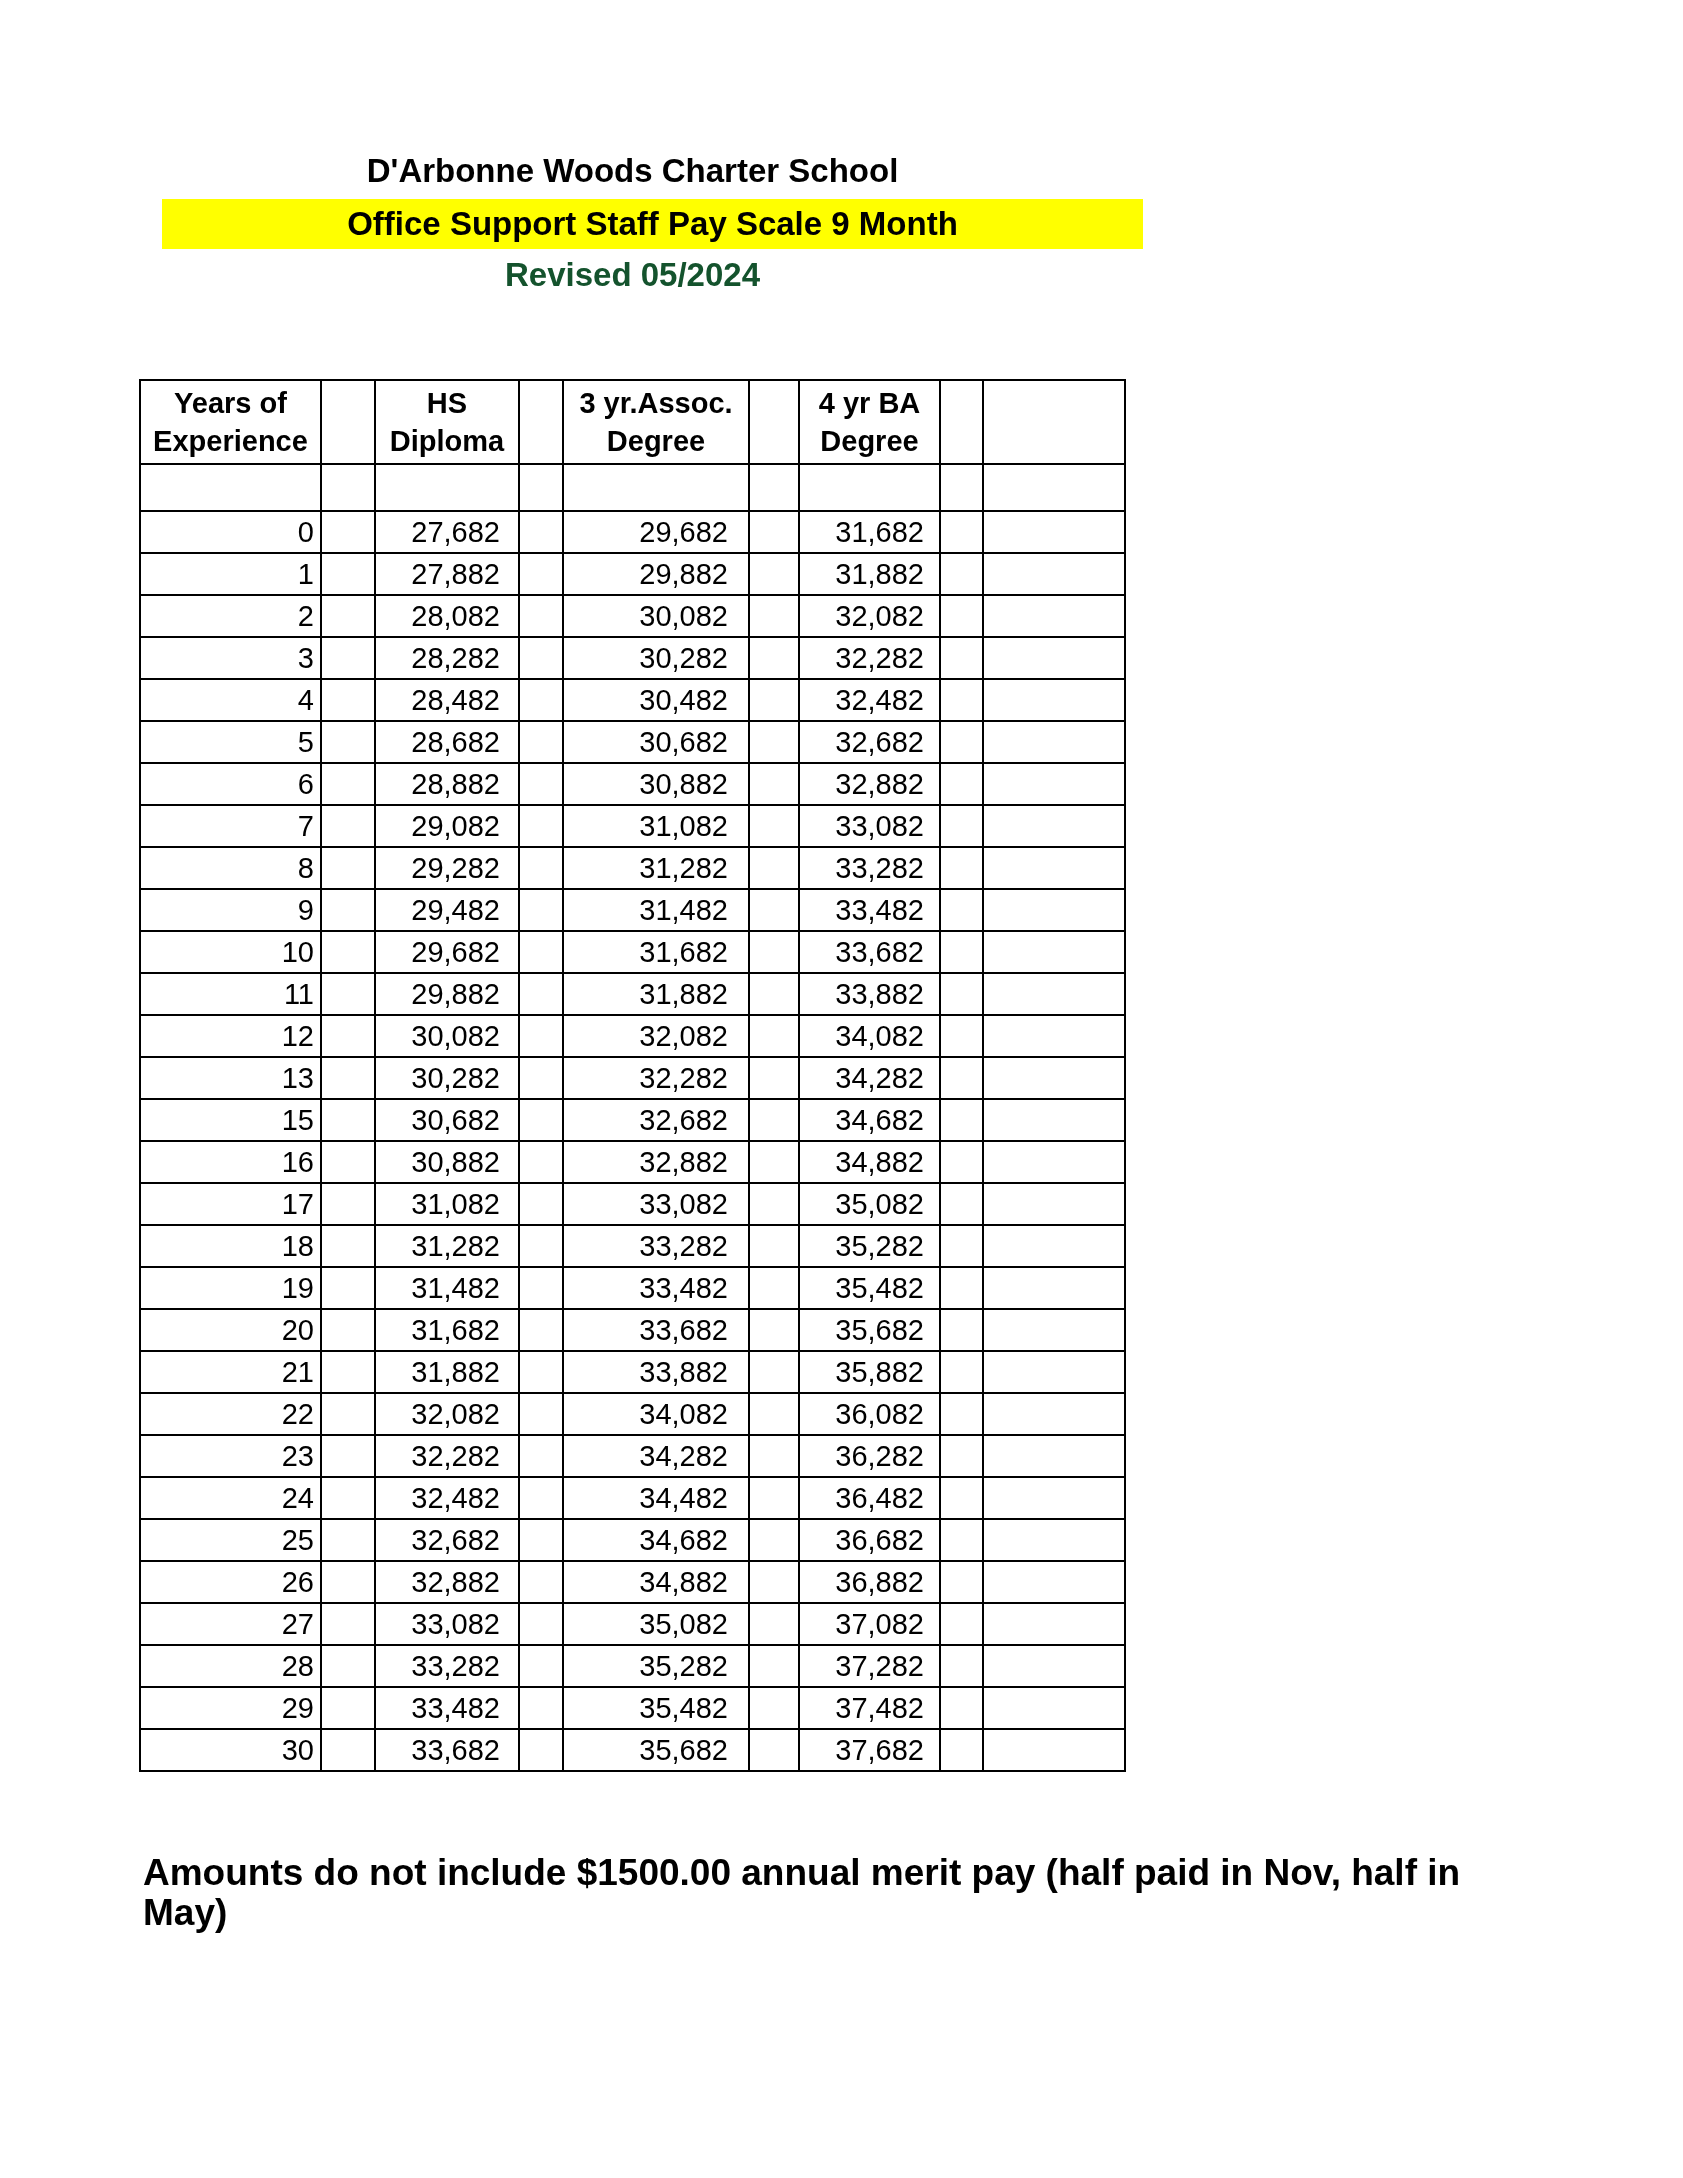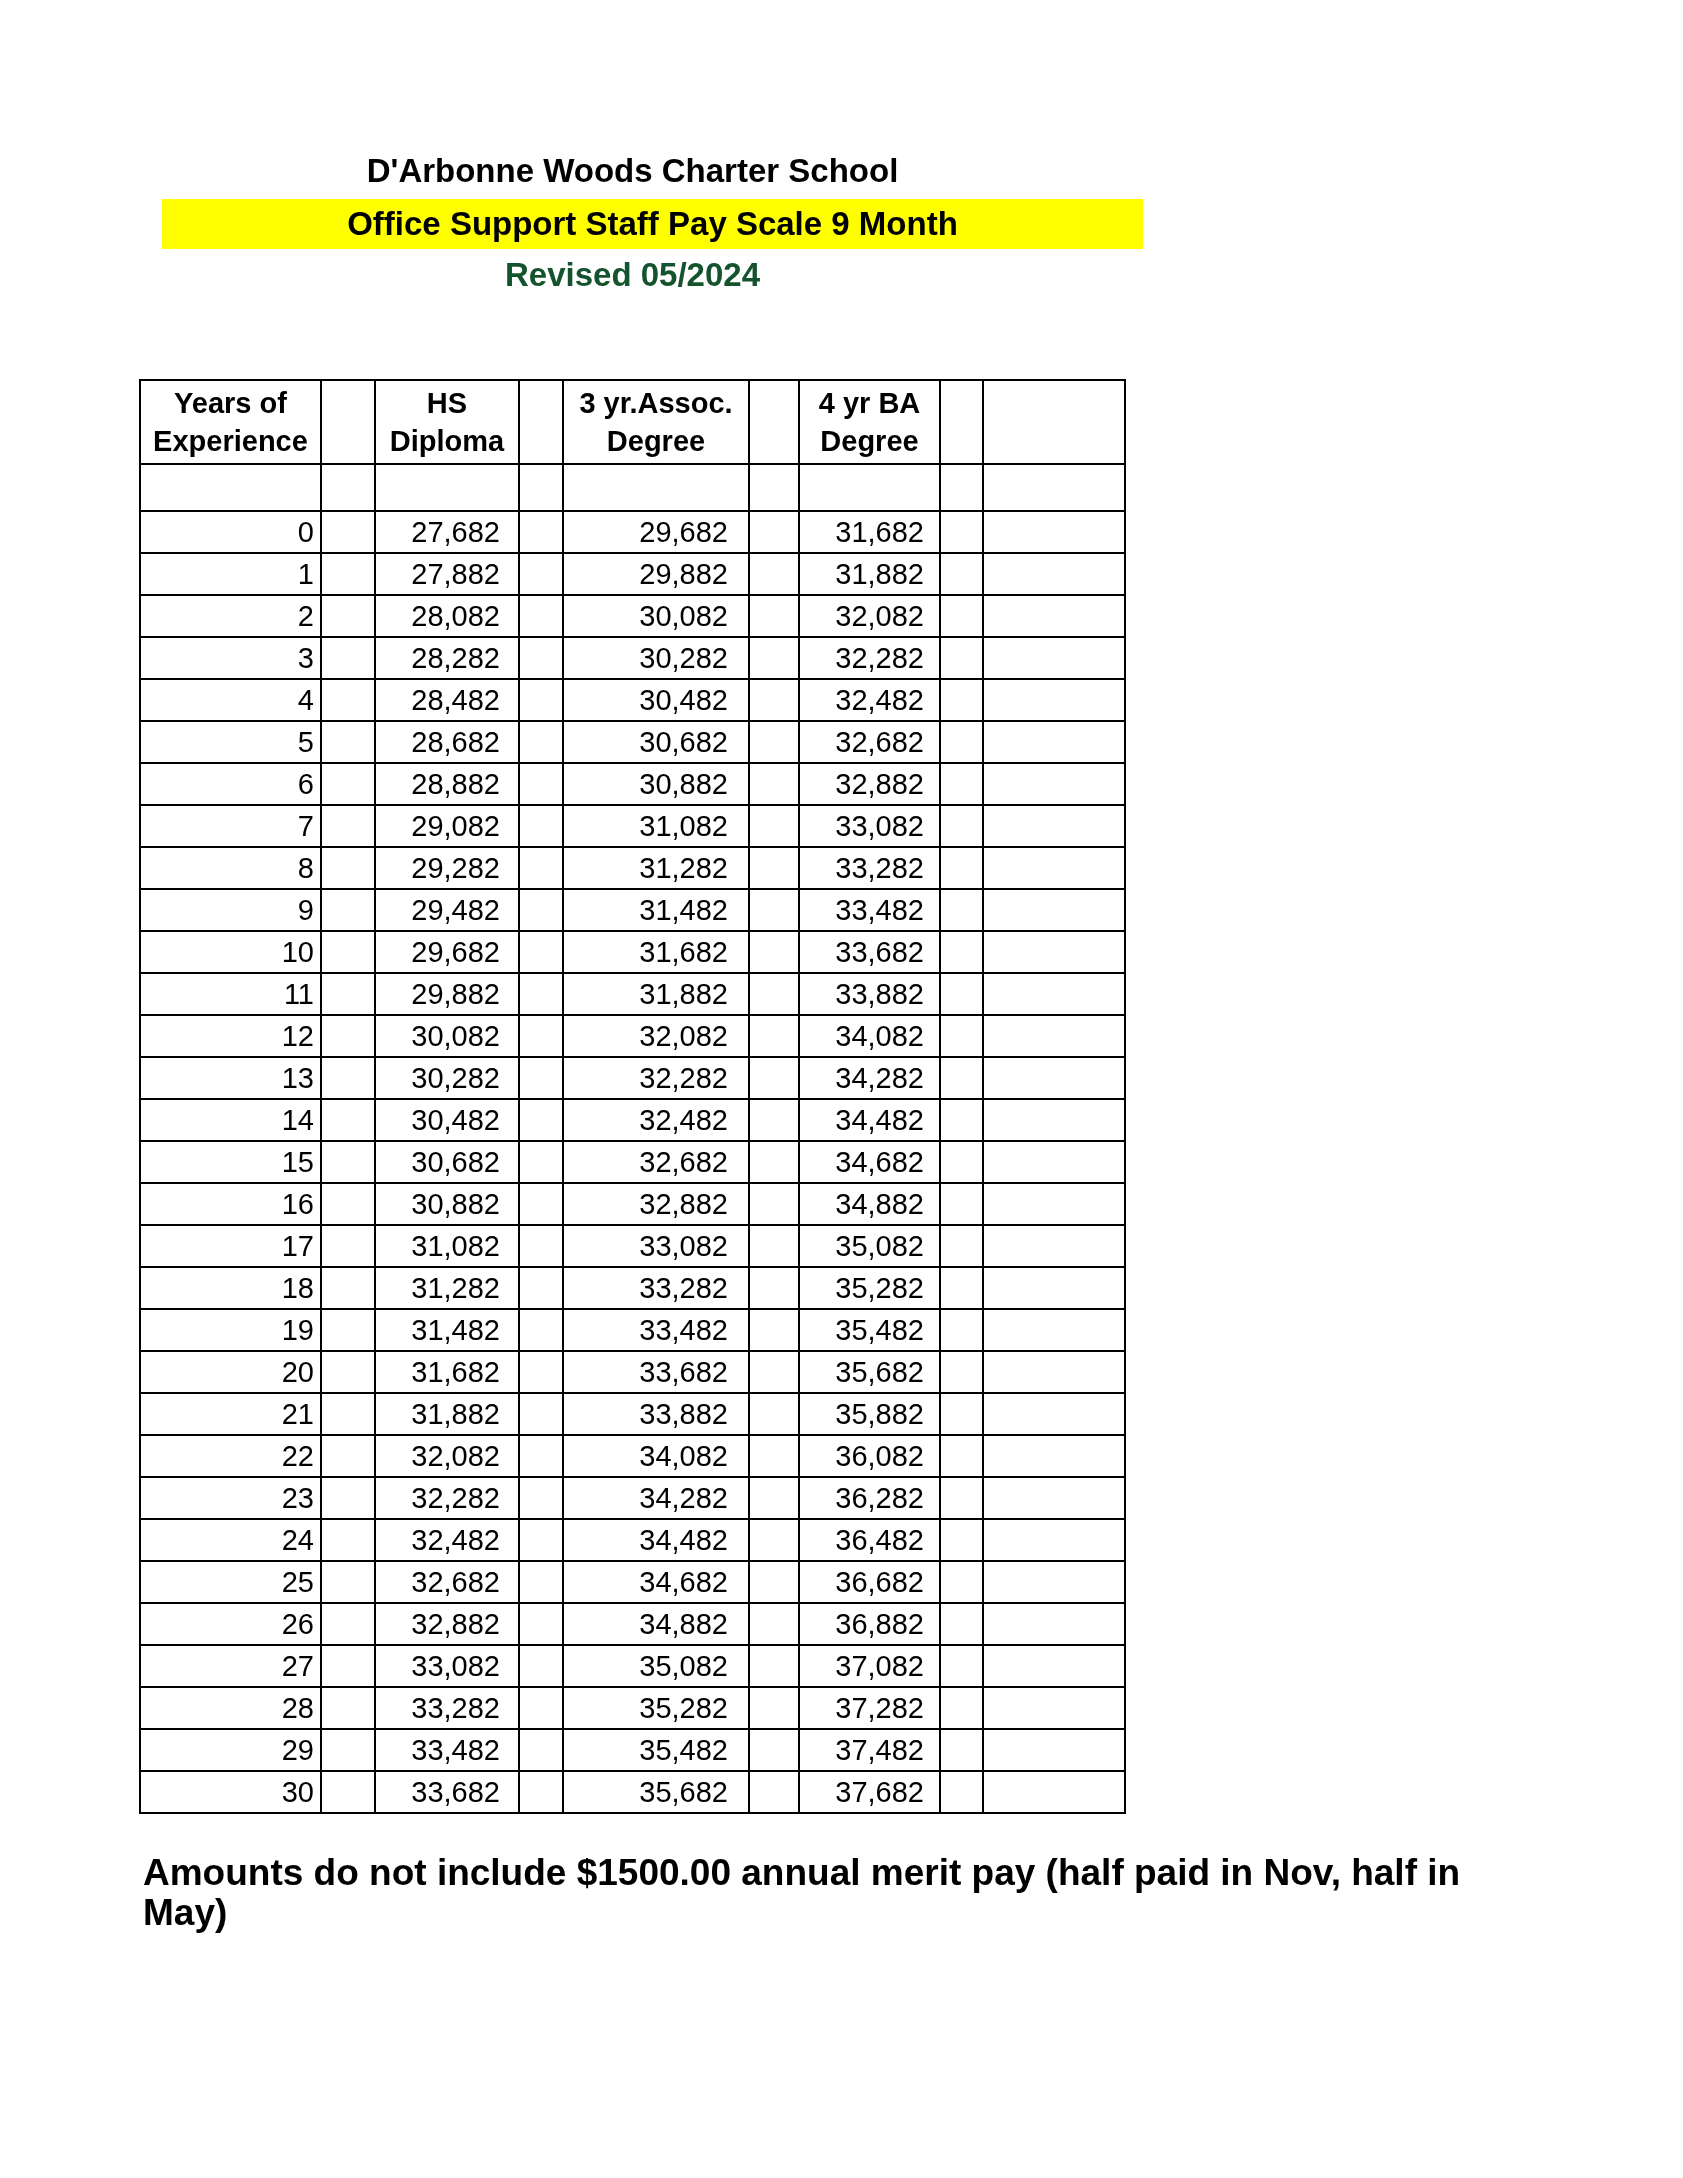--- a/index.html
+++ b/index.html
@@ -273,31 +273,20 @@
           <td></td>
           <td class="money">30,282</td>
           <td></td>
           <td class="money assoc">32,282</td>
           <td></td>
           <td class="money ba">34,282</td>
           <td></td>
           <td></td>
         </tr>
         <tr class="data-row">
-          <td class="years">14</td>
-          <td></td>
-          <td class="money">30,482</td>
-          <td></td>
-          <td class="money assoc">32,482</td>
-          <td></td>
-          <td class="money ba">34,482</td>
-          <td></td>
-          <td></td>
-        </tr>
-        <tr class="data-row">
           <td class="years">15</td>
           <td></td>
           <td class="money">30,682</td>
           <td></td>
           <td class="money assoc">32,682</td>
           <td></td>
           <td class="money ba">34,682</td>
           <td></td>
           <td></td>
         </tr>

